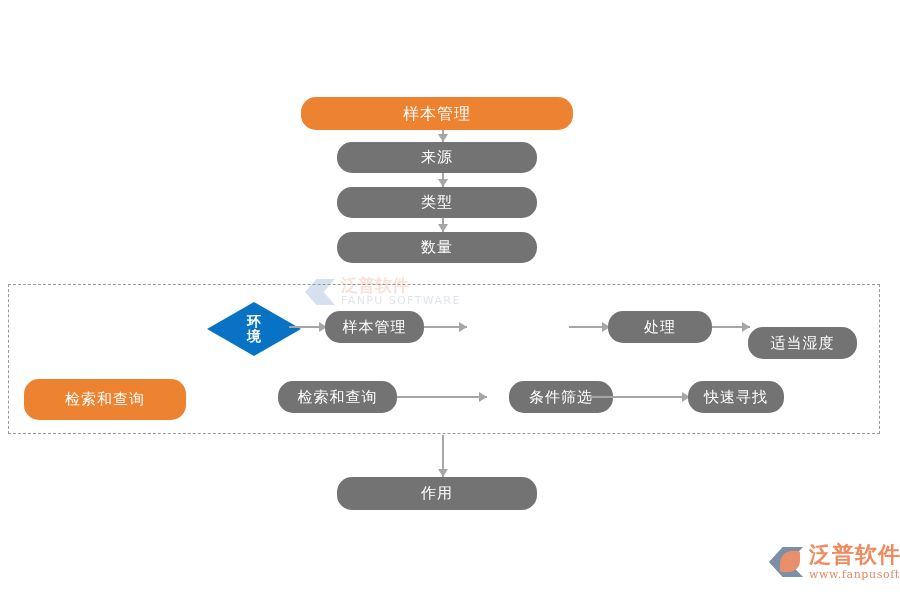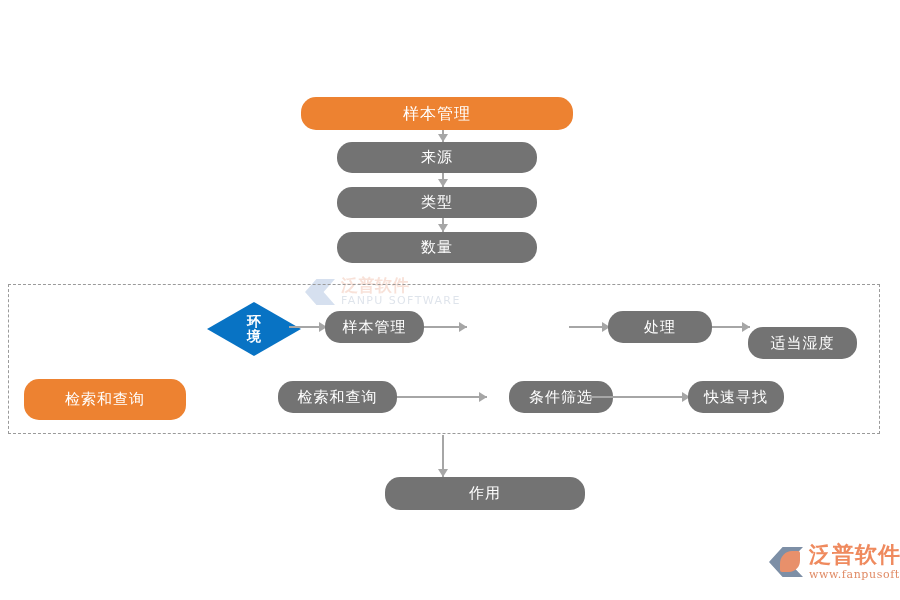--- a/index.html
+++ b/index.html
@@ -56,21 +56,21 @@
   #n-process   { left: 608px; top: 311px; width: 104px; height: 32px; }
   #n-humid     { left: 748px; top: 311px; width: 109px; height: 32px; margin-top: 16px; }
 
   
   #n-retrieval { left: 24px;  top: 379px; width: 162px; height: 41px; }
   #n-keyword   { left: 278px; top: 381px; width: 119px; height: 32px; }
   #n-filter    { left: 485px; top: 381px; width: 104px; height: 32px; margin-left: 24px; }
   #n-fastfind  { left: 688px; top: 381px; width: 96px; height: 32px; }
 
   
-  #n-effect    { left: 337px; top: 477px; width: 200px; height: 33px; margin-left: 48px; }
+  #n-effect    { left: 337px; top: 477px; width: 200px; height: 33px; }
 
   
   #n-env {
     position: absolute; left: 207px; top: 302px;
     width: 94px; height: 54px;
   }
   #n-env .dia {
     position: absolute; inset: 0;
     background: #0873c4;
     clip-path: polygon(50% 0%, 100% 50%, 50% 100%, 0% 50%);

